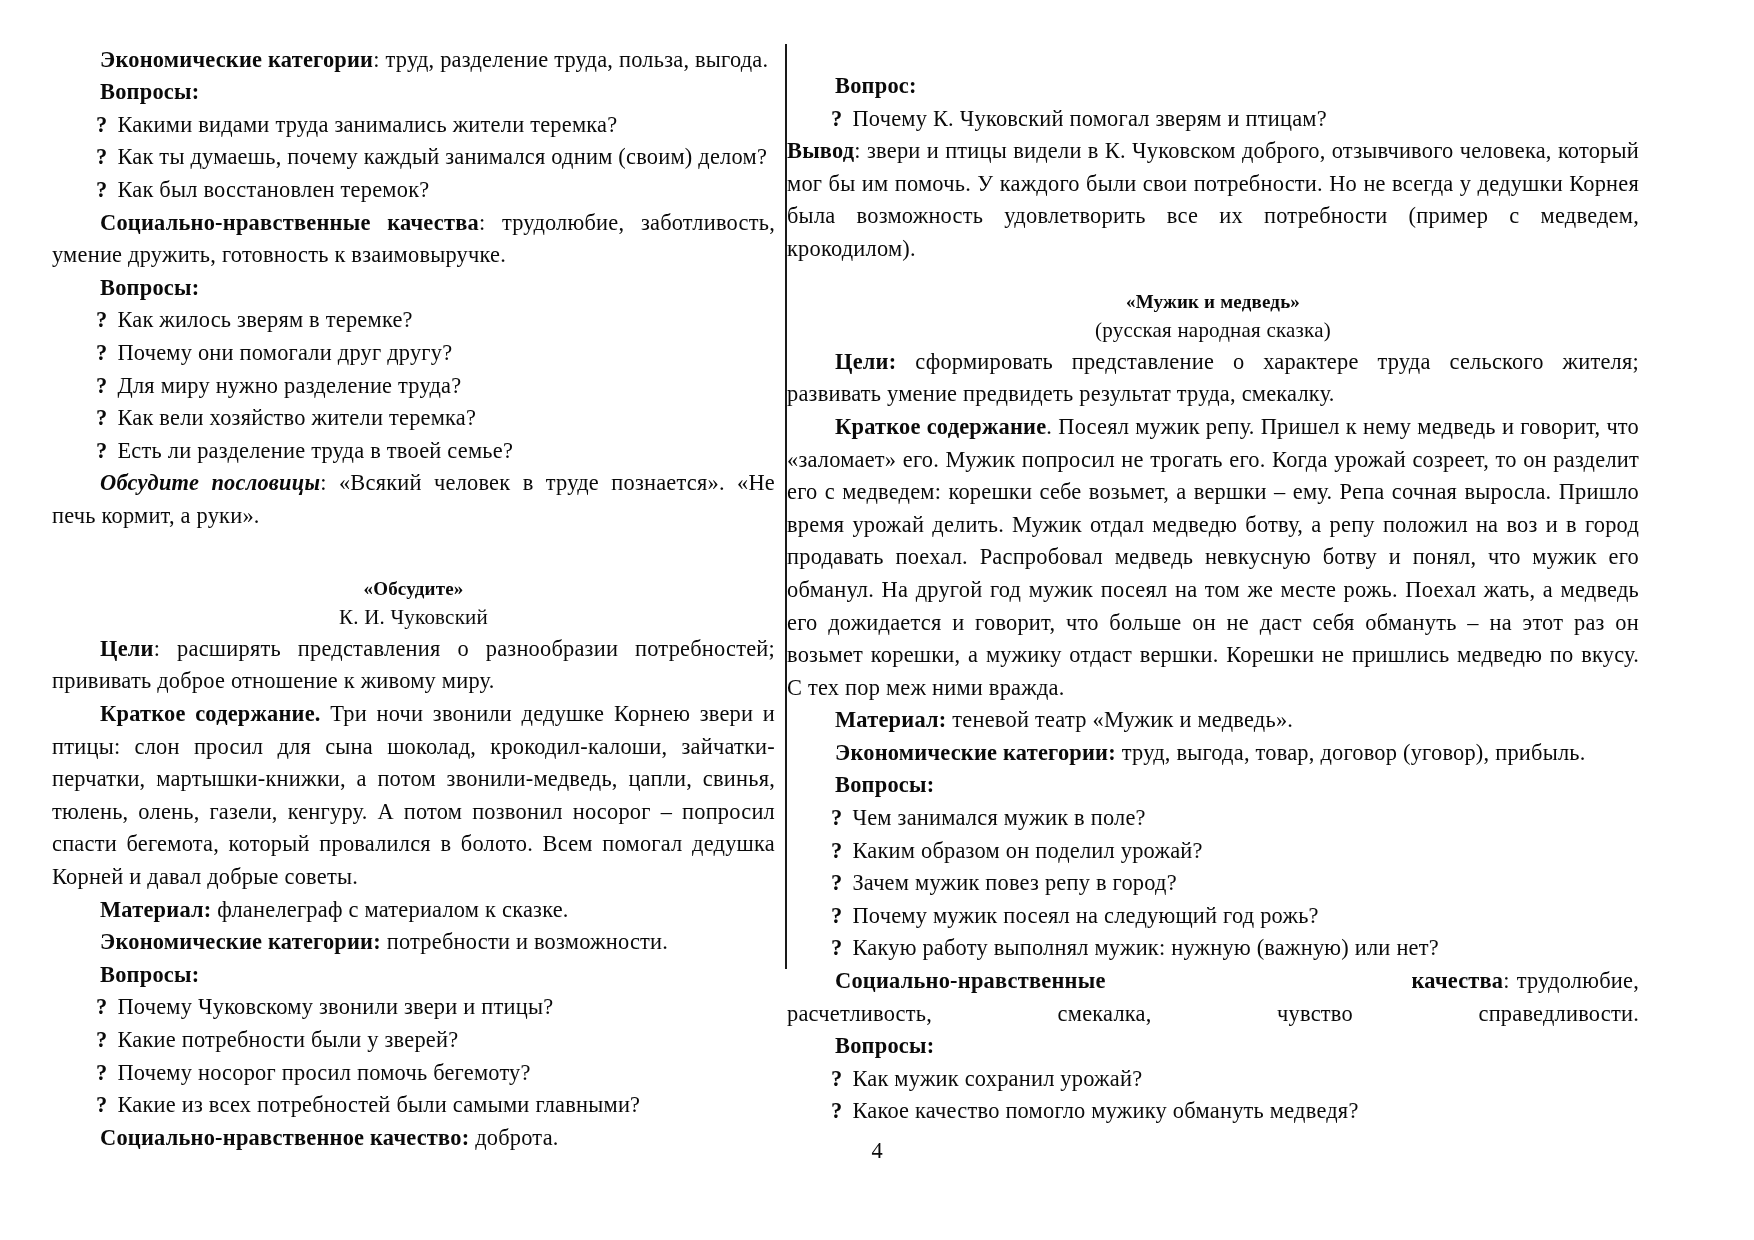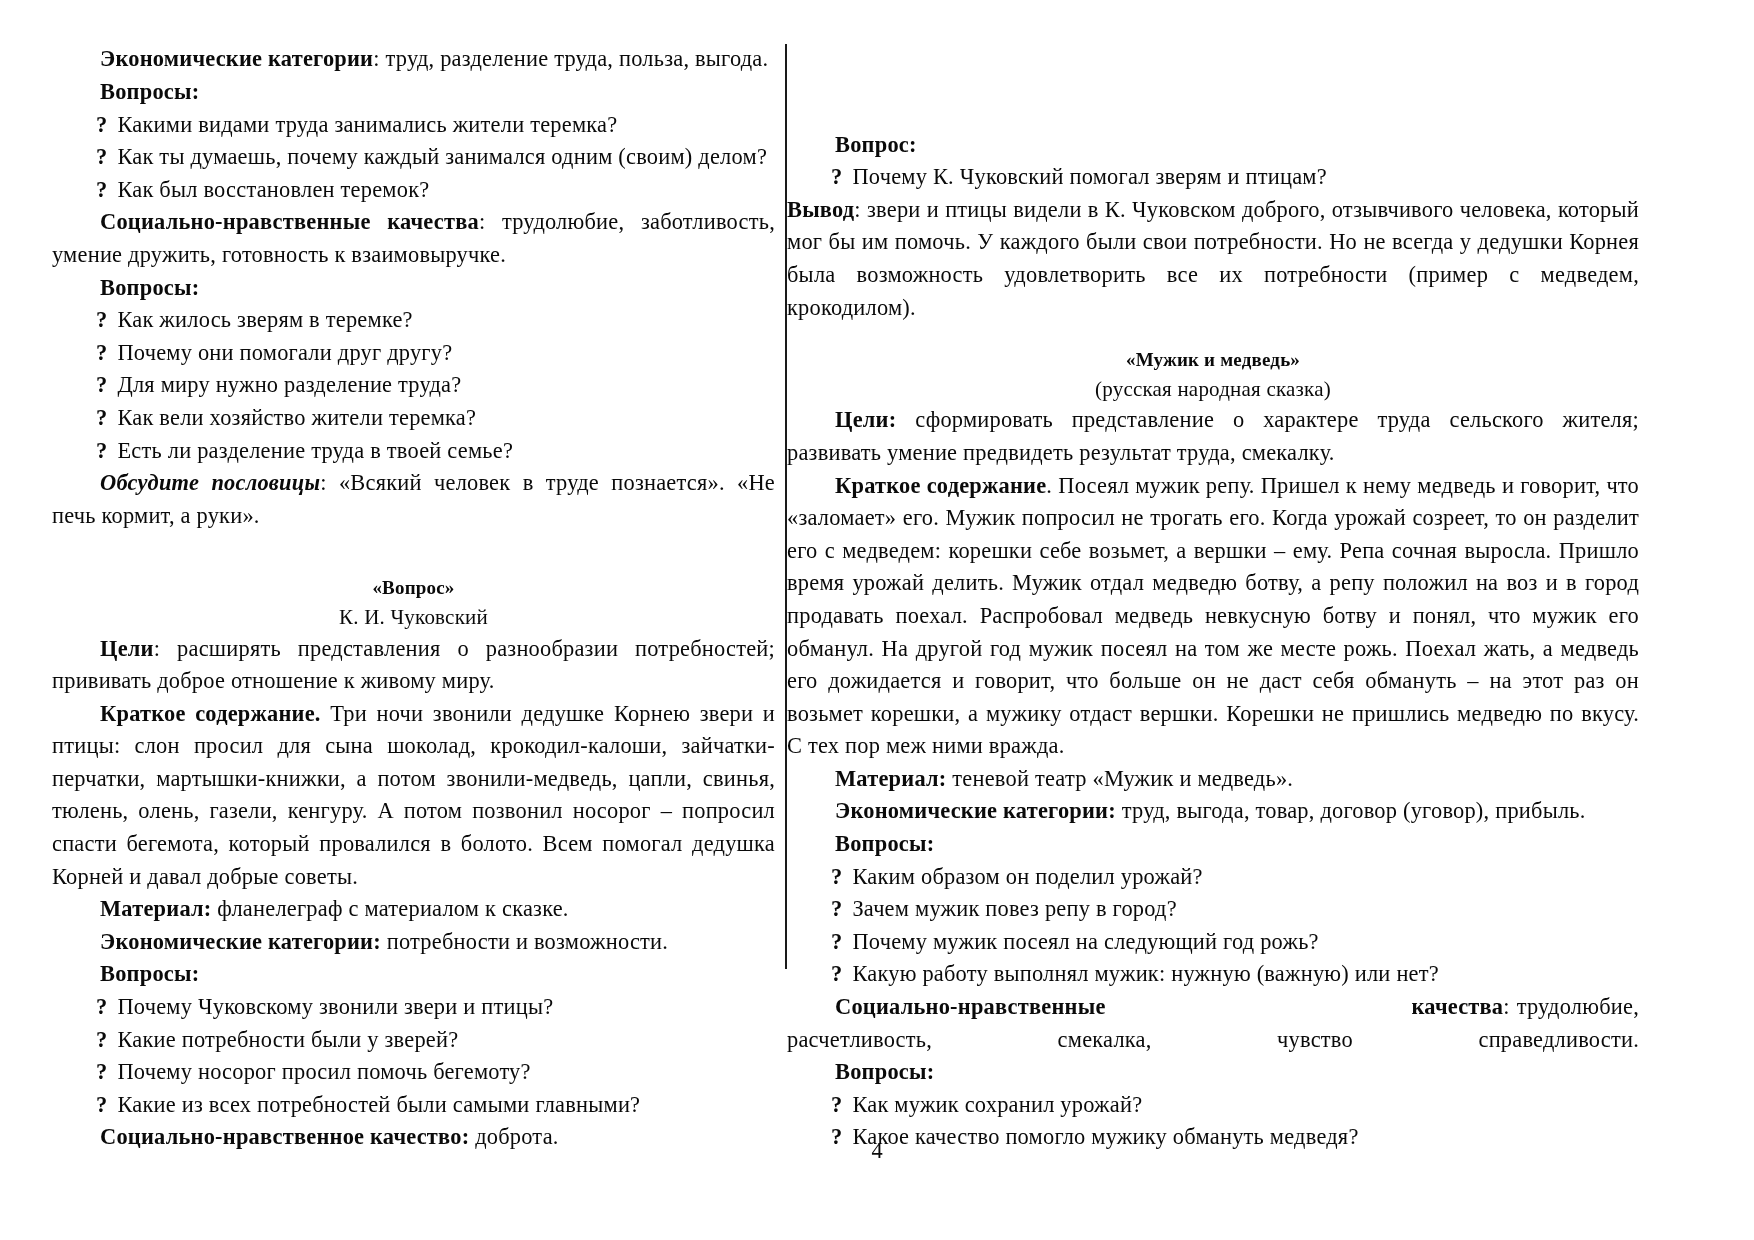--- a/index.html
+++ b/index.html
@@ -26,21 +26,21 @@
   }
 
   .columns {
     position: absolute;
     left: 0;
     top: 44px;
     width: 1754px;
     height: 1110px;
     display: flex;
     flex-direction: row;
-    align-items: flex-end;
+    align-items: center;
   }
 
   .column {
     box-sizing: border-box;
   }
 
   .column-left {
     width: 785px;
     padding-left: 52px;
     padding-right: 10px;
@@ -153,21 +153,21 @@
       <p class="q-line nojust"><span class="qmark">?</span><span>Как жилось зверям в теремке?</span></p>
       <p class="q-line nojust"><span class="qmark">?</span><span>Почему они помогали друг другу?</span></p>
       <p class="q-line nojust"><span class="qmark">?</span><span>Для миру нужно разделение труда?</span></p>
       <p class="q-line nojust"><span class="qmark">?</span><span>Как вели хозяйство жители теремка?</span></p>
       <p class="q-line nojust"><span class="qmark">?</span><span>Есть ли разделение труда в твоей семье?</span></p>
 
       <p class="indent"><span class="ital">Обсудите пословицы</span><span>: «Всякий человек в труде познается». «Не печь кормит, а руки».</span></p>
 
       <div class="spacer-lg"></div>
 
-      <p class="center title-main">«Вопрос»</p>
+      <p class="center title-main">«Обсудите»</p>
       <p class="center subtitle">К. И. Чуковский</p>
 
       <p class="indent"><b>Цели</b><span>: расширять представления о разнообразии потребностей; прививать доброе отношение к живому миру.</span></p>
 
       <p class="indent"><b>Краткое содержание.</b><span> Три ночи звонили дедушке Корнею звери и птицы: слон просил для сына шоколад, крокодил-калоши, зайчатки-перчатки, мартышки-книжки, а потом звонили-медведь, цапли, свинья, тюлень, олень, газели, кенгуру. А потом позвонил носорог – попросил спасти бегемота, который провалился в болото. Всем помогал дедушка Корней и давал добрые советы.</span></p>
 
       <p class="indent nojust"><b>Материал:</b><span> фланелеграф с материалом к сказке.</span></p>
 
       <p class="indent nojust"><b>Экономические категории:</b><span> потребности и возможности.</span></p>
 
@@ -200,20 +200,21 @@
       <p class="indent"><b>Цели:</b><span> сформировать представление о характере труда сельского жителя; развивать умение предвидеть результат труда, смекалку.</span></p>
 
       <p class="indent"><b>Краткое содержание</b><span>. Посеял мужик репу. Пришел к нему медведь и говорит, что «заломает» его. Мужик попросил не трогать его. Когда урожай созреет, то он разделит его с медведем: корешки себе возьмет, а вершки – ему. Репа сочная выросла. Пришло время урожай делить. Мужик отдал медведю ботву, а репу положил на воз и в город продавать поехал. Распробовал медведь невкусную ботву и понял, что мужик его обманул. На другой год мужик посеял на том же месте рожь. Поехал жать, а медведь его дожидается и говорит, что больше он не даст себя обмануть – на этот раз он возьмет корешки, а мужику отдаст вершки. Корешки не пришлись медведю по вкусу. С тех пор меж ними вражда.</span></p>
 
       <p class="indent nojust"><b>Материал:</b><span> теневой театр «Мужик и медведь».</span></p>
 
       <p class="indent"><b>Экономические категории:</b><span> труд, выгода, товар, договор (уговор), прибыль.</span></p>
 
       <p class="indent nojust"><b>Вопросы:</b></p>
 
+      <p class="q-line nojust"><span class="qmark">?</span><span>Чем занимался мужик в поле?</span></p>
       <p class="q-line nojust"><span class="qmark">?</span><span>Каким образом он поделил урожай?</span></p>
       <p class="q-line nojust"><span class="qmark">?</span><span>Зачем мужик повез репу в город?</span></p>
       <p class="q-line nojust"><span class="qmark">?</span><span>Почему мужик посеял на следующий год рожь?</span></p>
       <p class="q-line nojust"><span class="qmark">?</span><span>Какую работу выполнял мужик: нужную (важную) или нет?</span></p>
 
       <p class="indent spread"><b>Социально-нравственные</b>&nbsp;&nbsp;&nbsp;&nbsp;&nbsp;&nbsp;&nbsp;&nbsp;&nbsp;&nbsp;&nbsp;&nbsp;&nbsp;&nbsp;&nbsp;&nbsp;&nbsp;&nbsp;&nbsp;&nbsp;&nbsp;&nbsp;&nbsp;&nbsp;&nbsp;&nbsp;&nbsp;&nbsp;&nbsp;&nbsp;&nbsp;&nbsp;&nbsp;&nbsp;&nbsp;&nbsp;&nbsp;&nbsp;&nbsp;&nbsp;&nbsp;&nbsp;&nbsp;&nbsp;<b>качества</b><span>: трудолюбие, расчетливость, смекалка, чувство справедливости.</span></p>
 
       <p class="indent nojust"><b>Вопросы:</b></p>
 
       <p class="q-line nojust"><span class="qmark">?</span><span>Как мужик сохранил урожай?</span></p>

